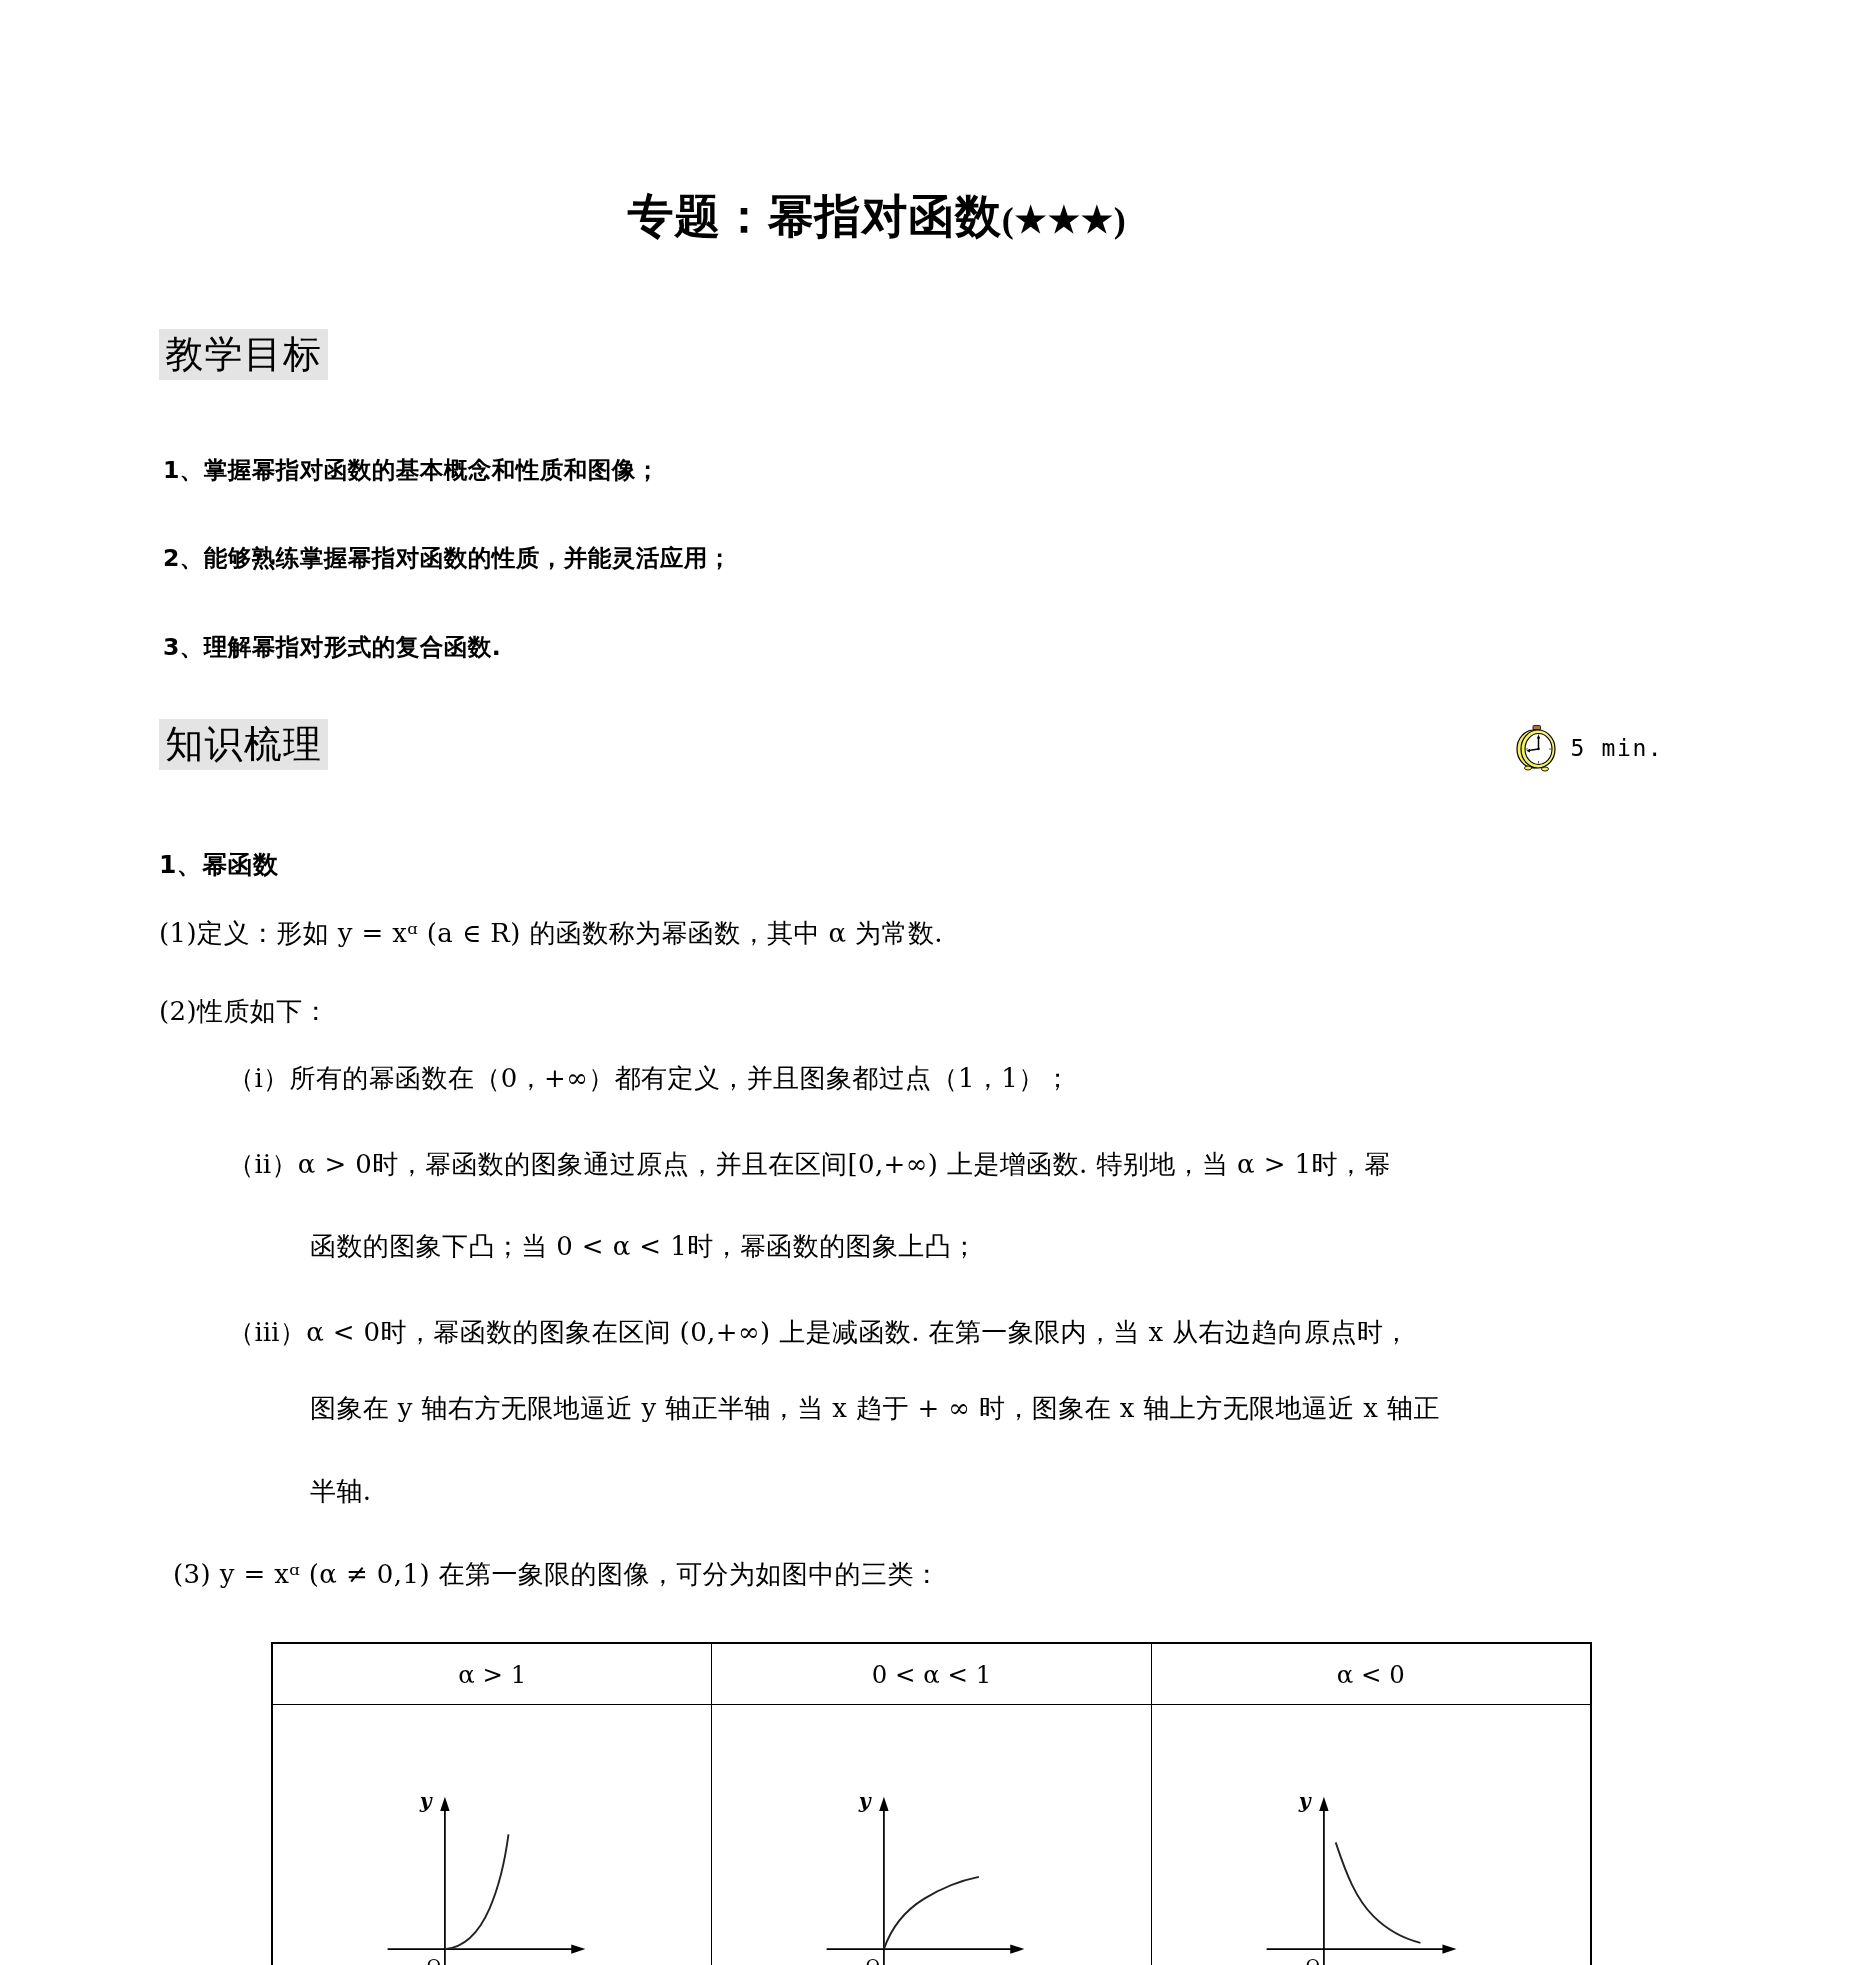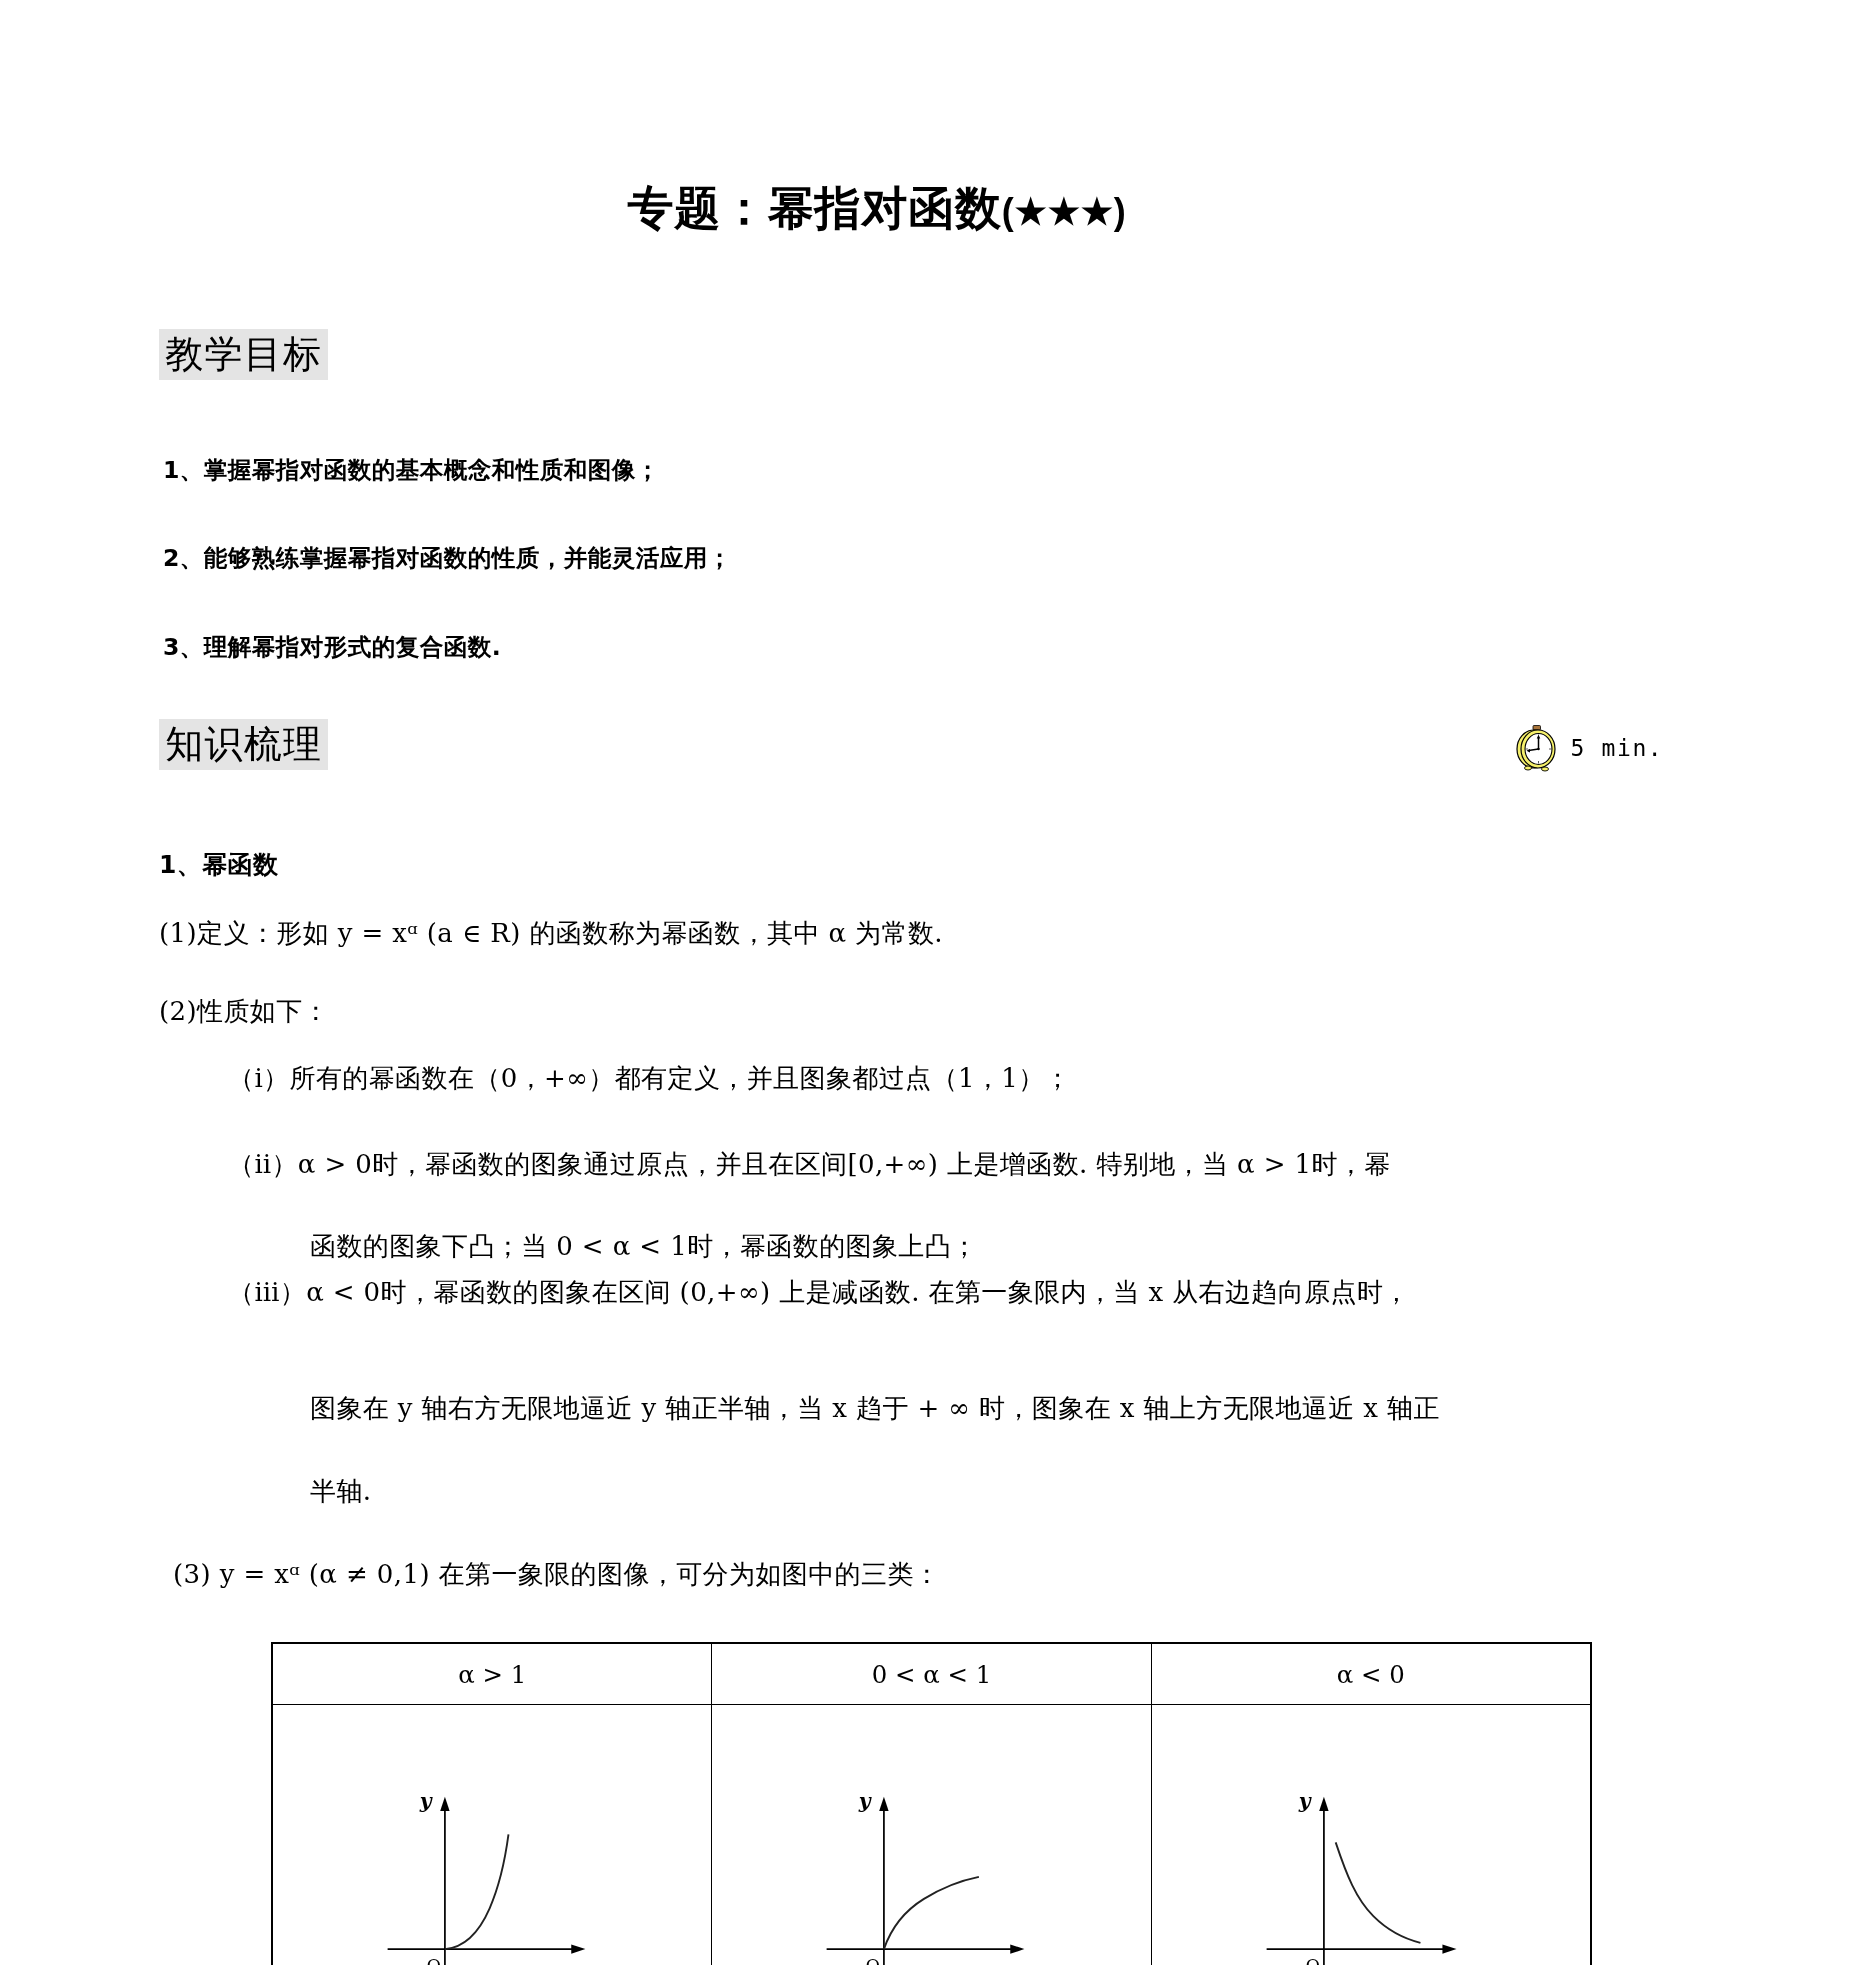--- a/index.html
+++ b/index.html
@@ -7,23 +7,23 @@
     width:1872px; height:2647px;
     font-family:"DejaVu Serif","Liberation Serif",serif;
     color:#000;
     position:relative;
     overflow:hidden;
   }
   .page { position:relative; width:1872px; height:2647px; }
 
   
   .doc-title{
-    position:absolute; left:0; top:178px; width:1754px;
+    position:absolute; left:0; top:186px; width:1754px;
     text-align:center;
-    font-family:Liberation Sans, sans-serif;
+    font-family:Liberation Serif, serif;
     font-weight:bold;
     font-size:46px;
     letter-spacing:0.8px;
   }
   .doc-title .stars{ font-size:36px; }
 
   
   .sec-head{
     position:absolute;
     font-family:"DejaVu Serif","Liberation Serif",serif;
@@ -73,21 +73,21 @@
     font-weight:bold;
     font-size:25px;
   }
 
   #t-pow-head { left:159px;  top:848px; }
   #t-pow-def  { left:159px;  top:916px; }
   #t-pow-prop { left:159px;  top:994px; }
   #t-p-i      { left:228px;  top:1061px; }
   #t-p-ii-a   { left:228px;  top:1147px; }
   #t-p-ii-b   { left:310px;  top:1229px; }
-  #t-p-iii-a  { left:228px;  top:1275px; }
+  #t-p-iii-a  { left:228px;  top:1315px; }
   #t-p-iii-b  { left:310px;  top:1391px; }
   #t-p-iii-c  { left:310px;  top:1474px; }
   #t-pow-3    { left:173px;  top:1557px; }
 
   
   .graph-table{
     position:absolute; left:271px; top:1642px;
     width:1321px; height:413px;
     border-collapse:collapse;
     border:2px solid #000;

